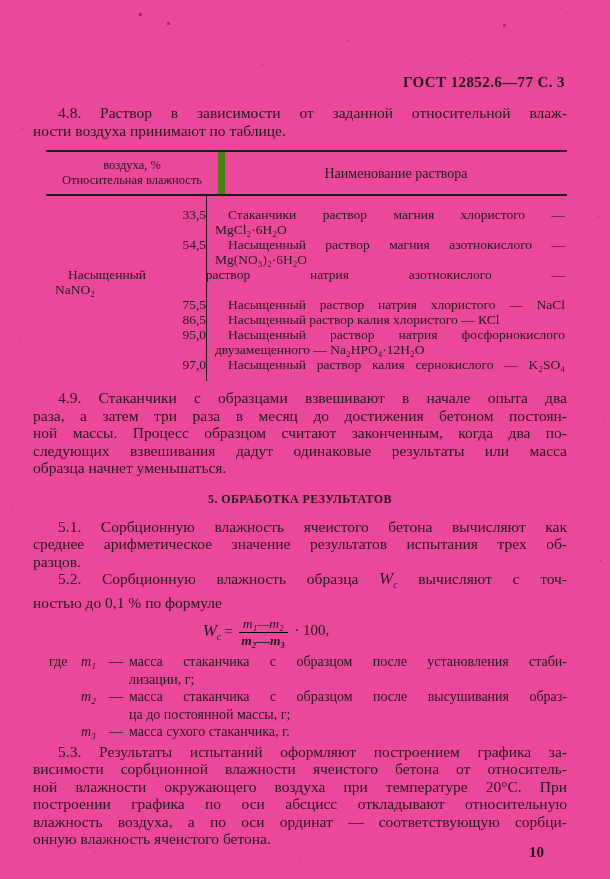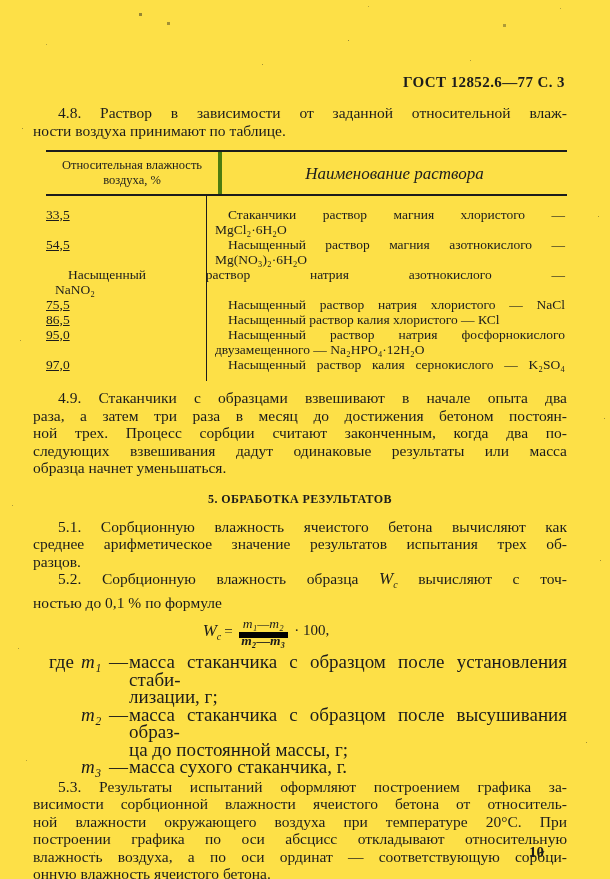--- a/index.html
+++ b/index.html
@@ -1,64 +1,64 @@
 <!DOCTYPE html>
 <html><head>
 <meta charset="utf-8">
 <style>
   html,body { margin:0; padding:0; background:#ffffff; }
   .sheet {
     position:relative; width:610px; height:879px;
-    background:#fde047; color:#1c1c1c; overflow:hidden;
+    background:#ec4899; color:#1c1c1c; overflow:hidden;
     font-family:"Liberation Serif","DejaVu Serif",serif;
   }
   .content { position:absolute; left:33px; top:74px; width:534px; }
 
   .doc-header {
     text-align:right; font-weight:bold; font-size:15px;
     letter-spacing:.4px; margin-bottom:13px; padding-right:2px;
   }
 
   .para { font-size:15.5px; line-height:17.5px; }
   .line { min-height:17.5px; }
   .jl { text-align:justify; text-align-last:justify; }
   .ind { text-indent:25px; }
 
   
   .gtable { margin:11px 0 0 13px; width:521px; font-size:13.5px; line-height:15px; }
   .t-head { display:flex; border-top:2px solid #1c1c1c; border-bottom:2px solid #1c1c1c; }
   .t-h1 { width:160px; flex:none; text-align:center; padding:6px 6px; font-size:12.5px; line-height:15px; }
-  .t-h2 { flex:1; border-left:4px solid #4d7c0f; display:flex; align-items:center;
-          justify-content:center; font-size:17px;font-style:italic; }
+  .t-h2 { flex:1; border-left:7px solid #4d7c0f; display:flex; align-items:center;
+          justify-content:center; font-size:14px; }
   .t-rows { position:relative; padding:11px 0 9px; }
   .t-rows::before { content:""; position:absolute; left:160px; top:0; bottom:0;
           width:1px; background:#1c1c1c; }
   .t-row { display:flex; }
-  .t-num { width:160px; flex:none; text-align:left;text-decoration:underline; }
+  .t-num { width:160px; flex:none; text-align:right; }
   .t-txt { flex:1; padding-left:9px; padding-right:2px; }
   .t-txt .tl { min-height:0; }
   .t-txt .tind { text-indent:13px; }
   .t-txt .tjust { text-align:justify; text-align-last:justify; }
 
   .sec-heading { text-align:center; font-weight:bold; font-size:12px;
                  letter-spacing:.4px; margin:15px 0 11px; }
 
   
   .formula { text-align:center; padding-right:68px; margin:5px 0 5px; font-size:15px; }
   .f-lhs { font-style:italic; font-size:17px; }
   .f-lhs sub { font-size:10px; }
   .f-eq { padding:0 3px; }
   .frac { display:inline-block; vertical-align:middle; font-style:italic;
           font-size:13.5px; line-height:1.15; margin:0 3px; }
-  .frac-num { border-bottom:6px solid #000000; padding:0 4px 1px; }
+  .frac-num { border-bottom:1px solid #000000; padding:0 4px 1px; }
   .frac-den { padding-top:1px;font-weight:bold; }
   .f-factor { font-size:15px; }
 
   
-  .defs { margin-left:16px; font-size:19px; line-height:17.5px; }
+  .defs { margin-left:16px; font-size:14px; line-height:17.5px; }
   .def { display:flex; }
   .def-pre { width:32px; flex:none; }
   .def-var { width:28px; flex:none; font-style:italic; }
   .def-dash { width:20px; flex:none; }
   .def-desc { flex:1; }
 
   .page-num { position:absolute; right:66px; top:826px; font-size:15px; font-weight:bold;margin-top:18px; }
 
   
   .noise { position:absolute; left:0; top:0; width:1px; height:1px; background:transparent;
@@ -86,22 +86,22 @@
     <div class="doc-header">ГОСТ 12852.6—77 С. 3</div>
 
     <div class="para">
       <div class="line jl ind">4.8. Раствор в зависимости от заданной относительной влаж-</div>
       <div class="line">ности воздуха принимают по таблице.</div>
     </div>
 
     <div class="gtable">
       <div class="t-head">
         <div class="t-h1">
+          <div>воздуха, %</div>
           <div>Относительная влажность</div>
-          <div>воздуха, %</div>
         </div>
         <div class="t-h2">Наименование раствора</div>
       </div>
       <div class="t-rows">
 
         <div class="t-row">
           <div class="t-num">33,5</div>
           <div class="t-txt">
             <div class="tl tind tjust">Стаканчики раствор магния хлористого —</div>
             <div class="tl">MgCl₂·6H₂O</div>
@@ -151,21 +151,21 @@
             <div class="tl tind tjust">Насыщенный раствор калия сернокислого — K₂SO₄</div>
           </div>
         </div>
 
       </div>
     </div>
 
     <div class="para" style="margin-top:8px">
       <div class="line jl ind">4.9. Стаканчики с образцами взвешивают в начале опыта два</div>
       <div class="line jl">раза, а затем три раза в месяц до достижения бетоном постоян-</div>
-      <div class="line jl">ной трех. Процесс сорбции считают законченным, когда два по-</div>
+      <div class="line jl">ной массы. Процесс образцом считают законченным, когда два по-</div>
       <div class="line jl">следующих взвешивания дадут одинаковые результаты или масса</div>
       <div class="line">образца начнет уменьшаться.</div>
     </div>
 
     <div class="sec-heading">5. ОБРАБОТКА РЕЗУЛЬТАТОВ</div>
 
     <div class="para">
       <div class="line jl ind">5.1. Сорбционную влажность ячеистого бетона вычисляют как</div>
       <div class="line jl">среднее арифметическое значение результатов испытания трех об-</div>
       <div class="line">разцов.</div>

